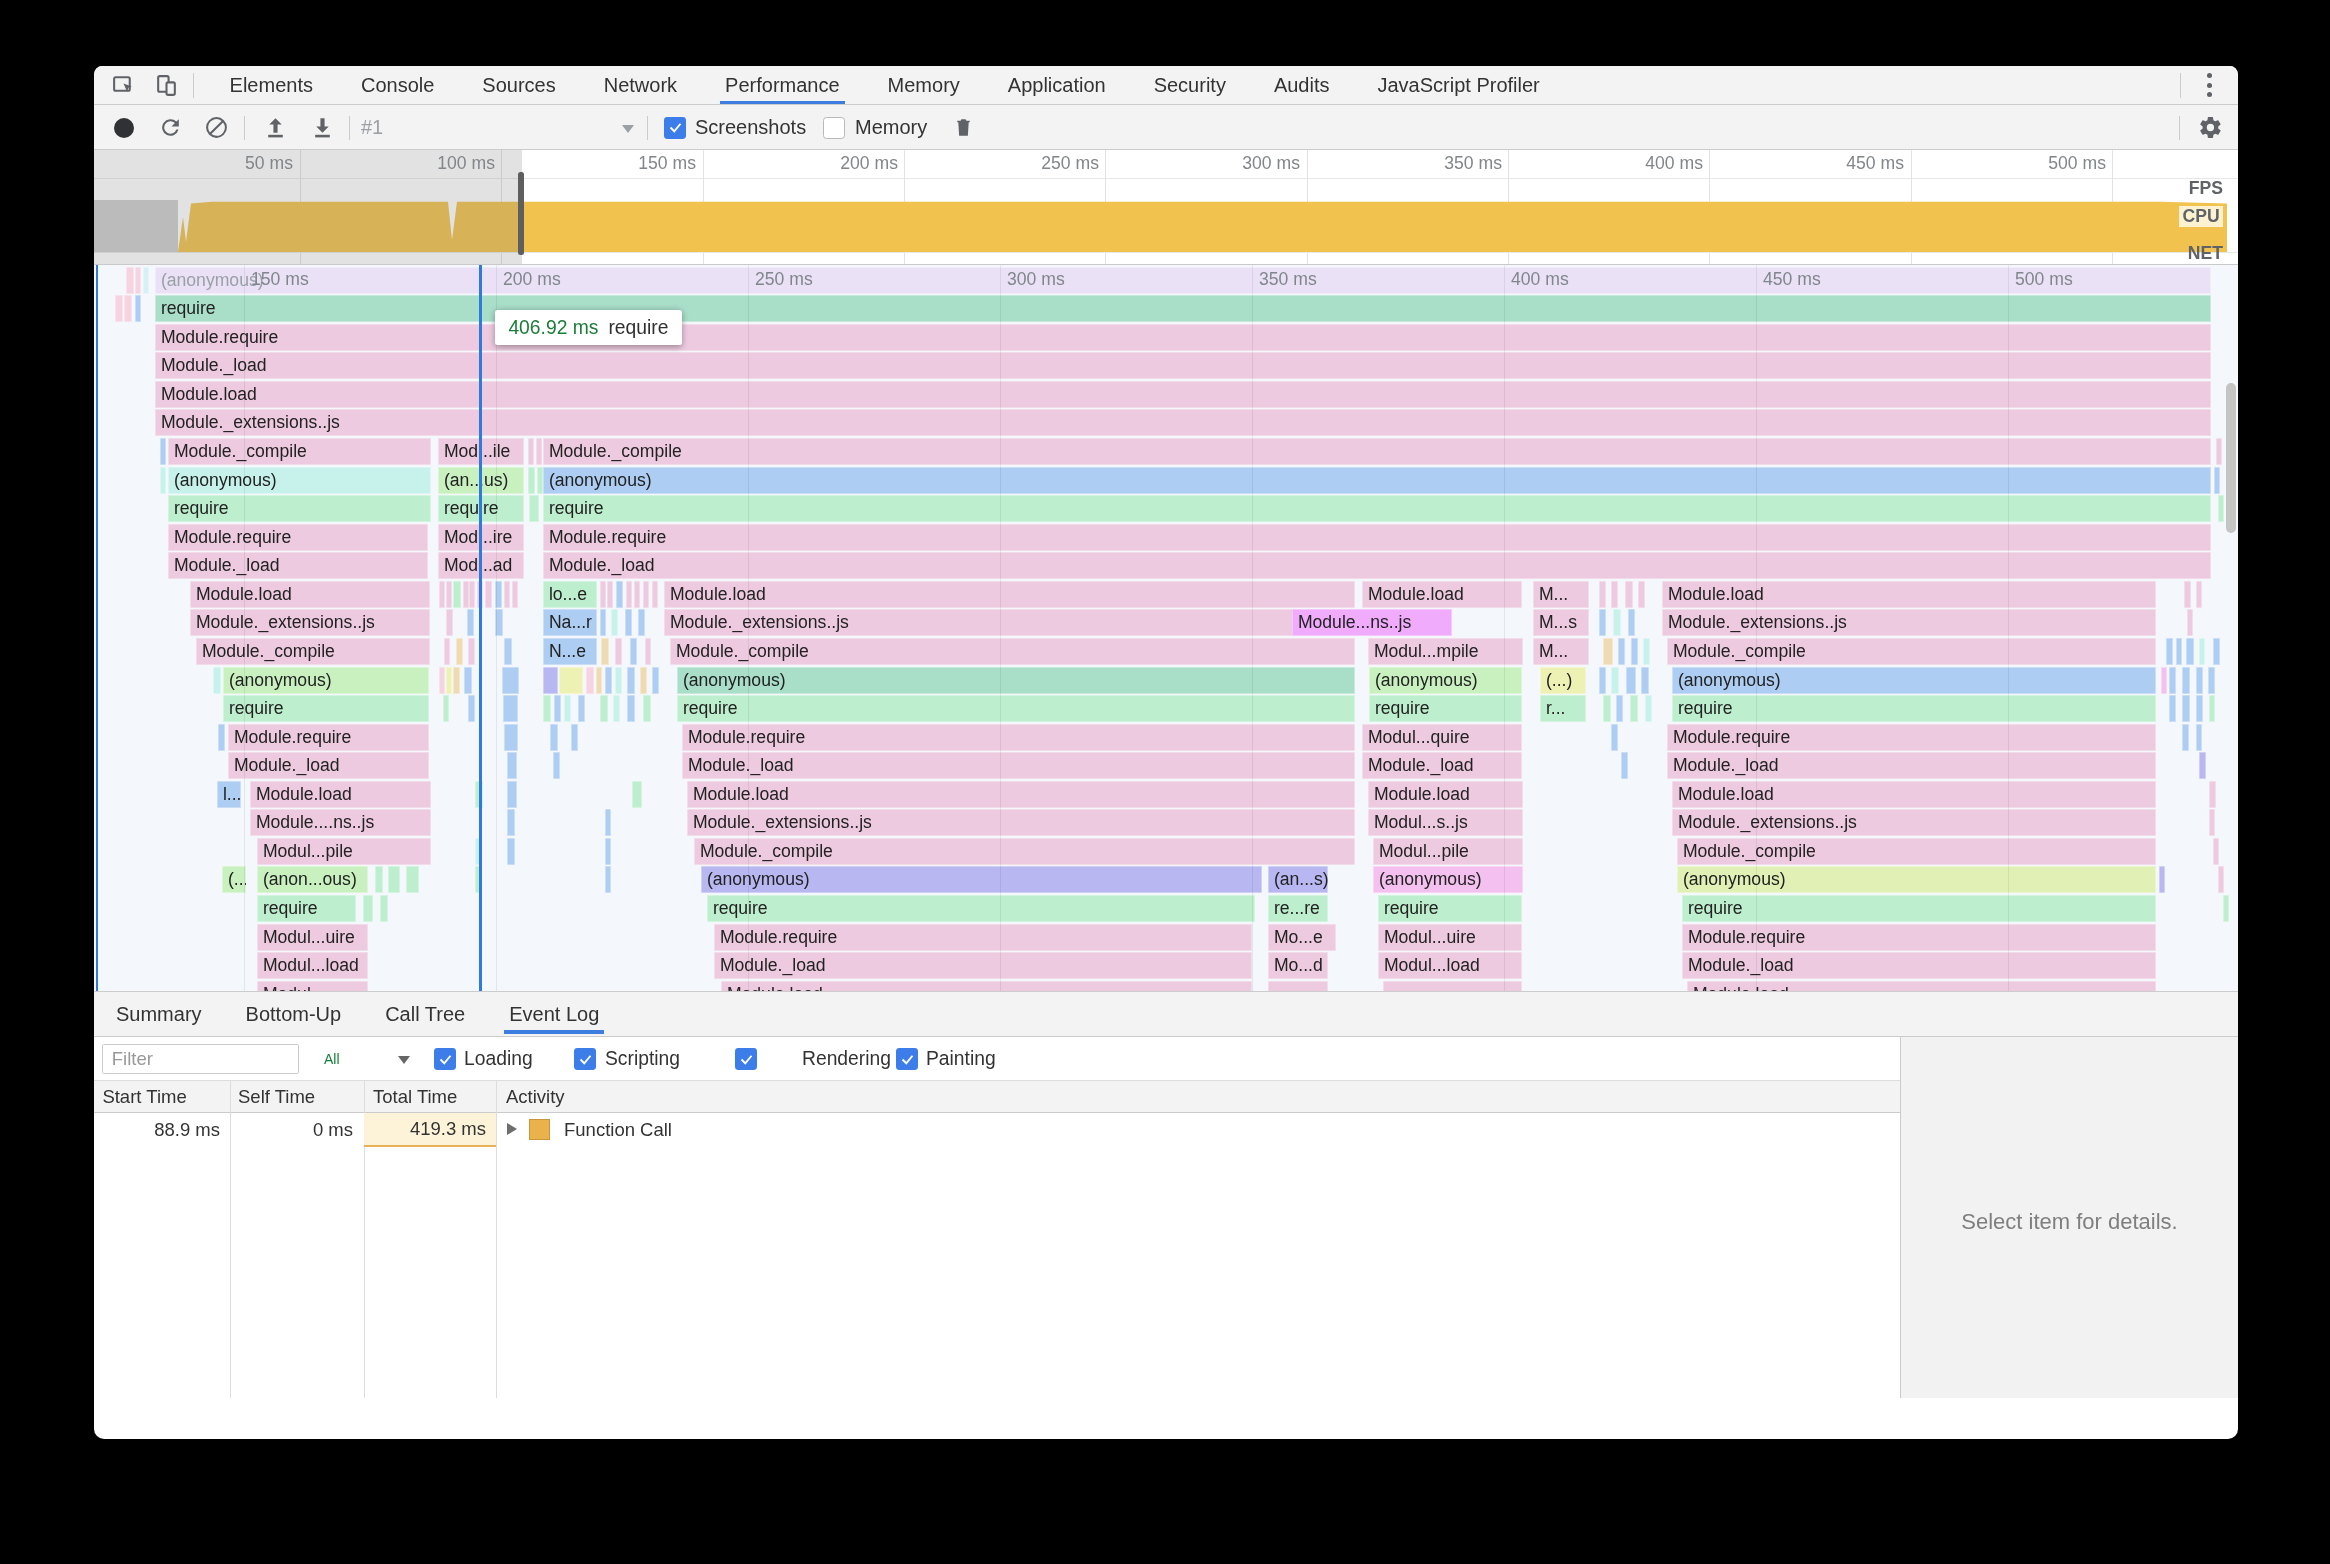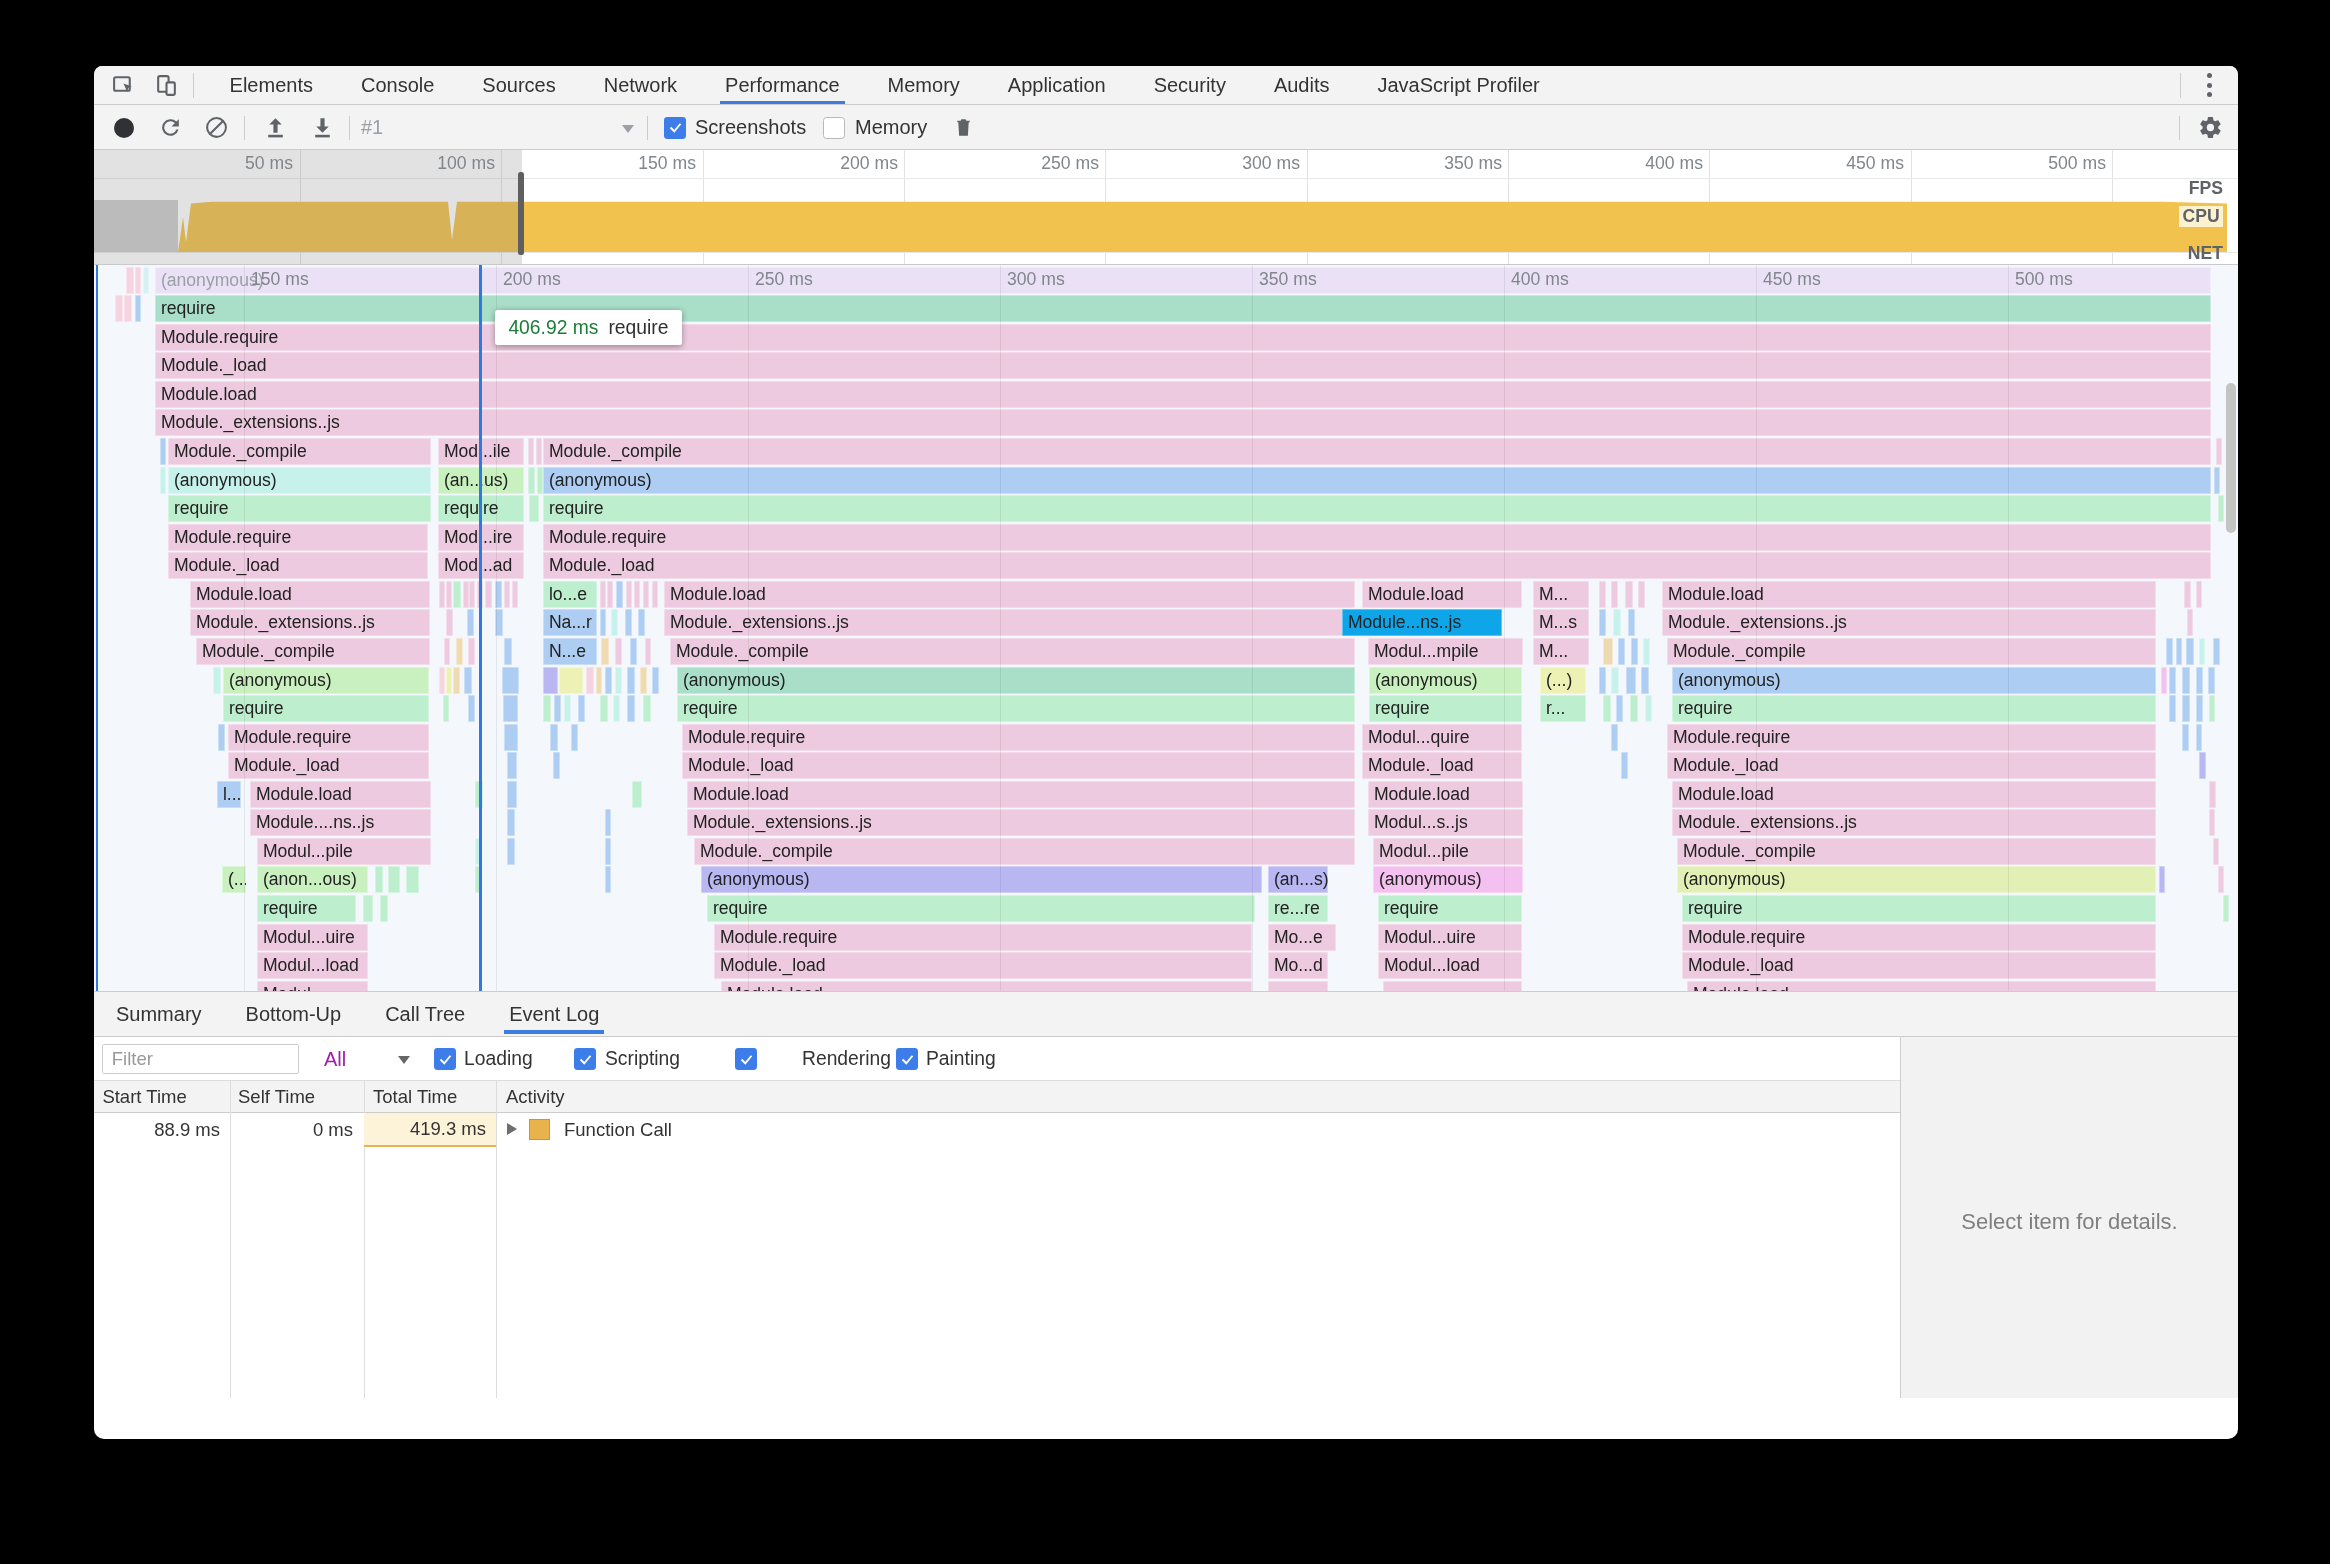--- a/index.html
+++ b/index.html
@@ -73,21 +73,21 @@
   .tooltip span{color:#303030;}
   .sb{position:absolute;right:2.5px;top:118px;width:9.2px;height:150px;background:#c4c4c4;border-radius:5px;z-index:8;}
   
   .btabs{position:relative;height:45px;background:#f3f3f3;border-bottom:0.8px solid #ccc;display:flex;align-items:center;}
   .btab{position:relative;height:100%;display:flex;align-items:center;padding:0 22px;font-size:20px;color:#333;}
   .btab.active::after{content:"";position:absolute;left:17px;right:17px;bottom:2.5px;height:3.4px;background:#3e7de0;}
   .bcontent{position:relative;height:361px;background:#fff;}
   .filterrow{position:absolute;left:0;top:0;width:1806px;height:44px;border-bottom:0.8px solid #ddd;}
   .finput{position:absolute;left:8.4px;top:6.7px;width:197px;height:30px;background:#fff;border:0.8px solid #ccc;
           border-radius:1.7px;font-size:18.5px;color:#999;line-height:28.6px;padding:0 8.4px;}
-  .fall{position:absolute;left:230px;top:0;line-height:44px;font-size:20px;color:#a21caf;}
+  .fall{position:absolute;left:230px;top:0;line-height:44px;font-size:14px;color:#15803d;}
   .fallarrow{position:absolute;left:304px;top:18.5px;width:0;height:0;border-left:6.7px solid transparent;
              border-right:6.7px solid transparent;border-top:8.4px solid #666;}
   .fcb{position:absolute;top:11px;width:22px;height:22px;border-radius:3.4px;background:#3d7de9;
        display:flex;align-items:center;justify-content:center;}
   .fcb svg{width:15px;height:15px;fill:none;stroke:#fff;stroke-width:3;}
   .fcblabel{position:absolute;top:0;line-height:44px;font-size:19.3px;color:#333;}
   .thead{position:absolute;left:0;top:44px;width:1806px;height:32px;background:#f3f3f3;
          border-bottom:0.8px solid #ccc;}
   .hcell{position:absolute;top:0;line-height:31px;font-size:18.5px;color:#333;}
   .colline{position:absolute;top:44px;bottom:0;width:0.8px;background:#ddd;}
@@ -415,21 +415,21 @@
           <div class="seg" style="left: 96px; width: 240px; background: rgb(237, 202, 223);">Module._extensions..js</div>
           <div class="seg" style="left: 352px; width: 6.7px; background: rgb(237, 202, 223);"></div>
           <div class="seg" style="left: 373px; width: 6.7px; background: rgb(174, 205, 242);"></div>
           <div class="seg" style="left: 401px; width: 8.4px; background: rgb(174, 205, 242);"></div>
           <div class="seg" style="left: 449px; width: 54px; background: rgb(174, 205, 242);">Na...r</div>
           <div class="seg" style="left: 506px; width: 5px; background: rgb(174, 205, 242);"></div>
           <div class="seg" style="left: 517px; width: 6.7px; background: rgb(199, 242, 236);"></div>
           <div class="seg" style="left: 531px; width: 6.7px; background: rgb(174, 205, 242);"></div>
           <div class="seg" style="left: 544px; width: 6.7px; background: rgb(174, 205, 242);"></div>
           <div class="seg" style="left: 570px; width: 691px; background: rgb(237, 202, 223);">Module._extensions..js</div>
-          <div class="seg" style="left: 1248px; width: 160px; background: #0ea5e9;">Module...ns..js</div>
+          <div class="seg" style="left: 1198px; width: 160px; background: #f0abfc;">Module...ns..js</div>
           <div class="seg" style="left: 1439px; width: 56px; background: rgb(237, 202, 223);">M...s</div>
           <div class="seg" style="left: 1505px; width: 6.7px; background: rgb(174, 205, 242);"></div>
           <div class="seg" style="left: 1519px; width: 8.4px; background: rgb(199, 242, 236);"></div>
           <div class="seg" style="left: 1534px; width: 6.7px; background: rgb(174, 205, 242);"></div>
           <div class="seg" style="left: 1568px; width: 494px; background: rgb(237, 202, 223);">Module._extensions..js</div>
           <div class="seg" style="left: 2093px; width: 5px; background: rgb(237, 202, 223);"></div>
         </div>
         <div class="frow" style="top: 316px;">
           <div class="seg" style="left: 96px; width: 240px; background: rgb(237, 202, 223);">Module.load</div>
           <div class="seg" style="left: 345px; width: 4.2px; background: rgb(237, 202, 223);"></div>

